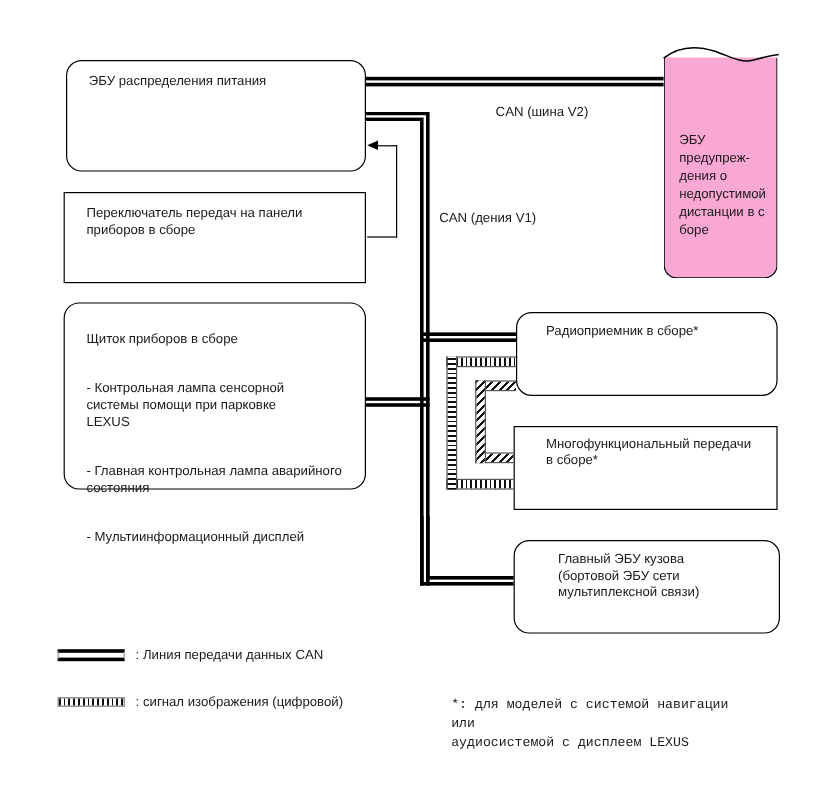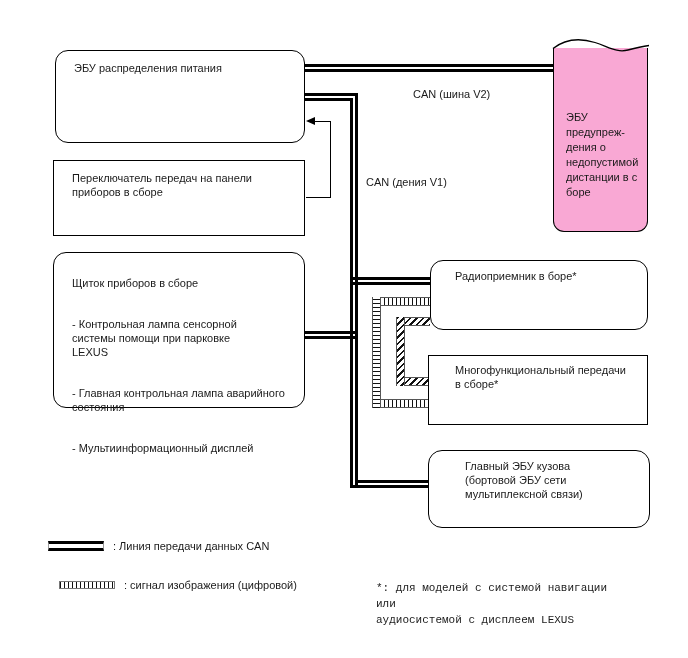--- a/index.html
+++ b/index.html
@@ -79,47 +79,47 @@
 системы помощи при парковке
 LEXUS</div>
     <div style="margin-top:13px;">- Главная контрольная лампа аварийного
 состояния</div>
     <div style="margin-top:13px;">- Мультиинформационный дисплей</div>
   </div>
 
   <div class="blk" style="left:53px;top:160px;width:252px;height:76px;padding:10px 12px 0 18px;">Переключатель передач на панели
 приборов в сборе</div>
 
-  <div class="blk rounded" style="left:430px;top:260px;width:218px;height:70px;padding:8px 8px 0 24px;">Радиоприемник в боре*</div>
+  <div class="blk rounded" style="left:430px;top:260px;width:218px;height:70px;padding:8px 8px 0 24px;">Радиоприемник в сборе*</div>
 
   <div class="blk" style="left:428px;top:355px;width:220px;height:70px;padding:7px 8px 0 26px;">Многофункциональный передачи
 в сборе*</div>
 
-  <div class="blk rounded" style="left:428px;top:450px;width:222px;height:78px;padding:8px 8px 0 36px;border-radius:14px;">Главный ЭБУ кузова
+  <div class="blk rounded" style="left:428px;top:450px;width:222px;height:78px;padding:8px 8px 0 36px;">Главный ЭБУ кузова
 (бортовой ЭБУ сети
 мультиплексной связи)</div>
 
   <div class="v2blk" style="left:553px;top:48px;width:95px;height:184px;padding:62px 6px 0 12px;">ЭБУ
 предупреж-
 дения о
 недопустимой
 дистанции в с
 боре</div>
   <svg class="wave" style="left:547px;top:36px;" width="108" height="18" viewBox="0 0 108 18">
     <path d="M 6,12.5 C 18,3 32,1.5 48,6.5 C 62,11 70,17 81,14 C 90,11.5 98,10 102,9.5" fill="none" stroke="#000" stroke-width="1.3"></path>
   </svg>
 
   <div class="bus-label" style="left:413px;top:68px;margin-top:20px;">CAN (шина V2)</div>
   <div class="bus-label" style="left:366px;top:176px;">CAN (дения V1)</div>
 
   <div class="legend-row" style="left:48px;top:540px;">
     <div class="sw-can"></div>
     <span>: Линия передачи данных CAN</span>
   </div>
-  <div class="legend-row" style="left:59px;top:579px;">
+  <div class="legend-row" style="left:48px;top:579px;">
     <div class="sw-img"></div>
     <span>: сигнал изображения (цифровой)</span>
   </div>
 
   <div class="footnote" style="left:376px;top:580px;width:250px;">*: для моделей с системой навигации или
 аудиосистемой с дисплеем LEXUS</div>
 
 </div>
 
 </body></html>

